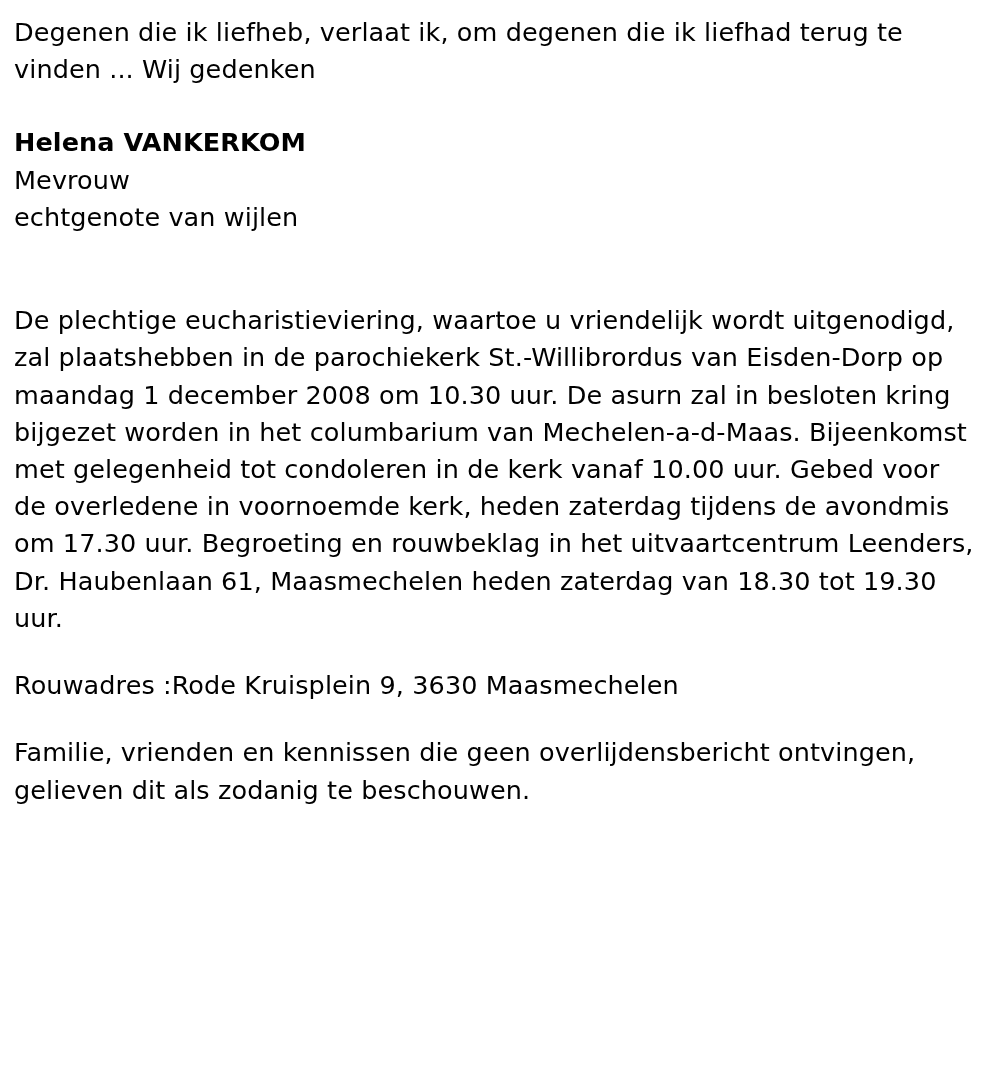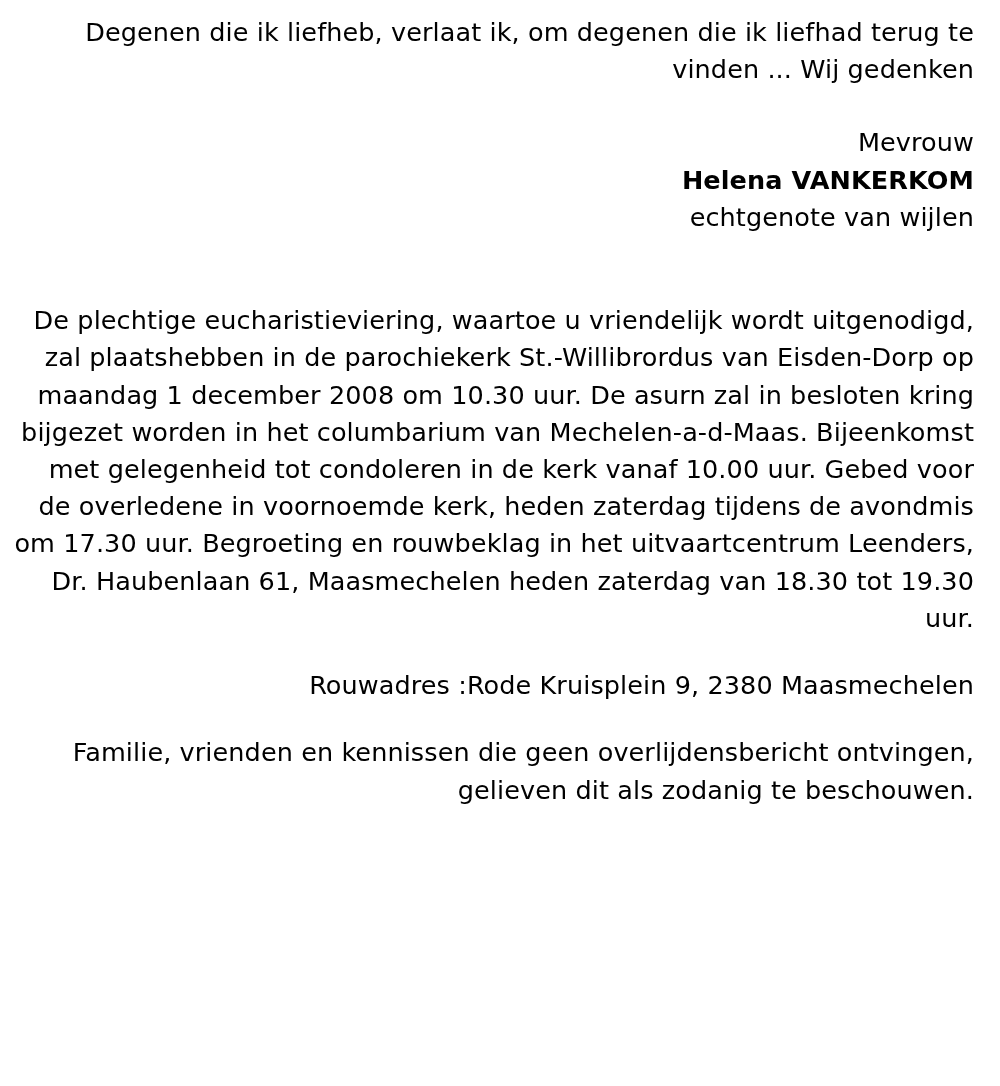--- a/index.html
+++ b/index.html
@@ -16,21 +16,20 @@
   .page {
     box-sizing: border-box;
     width: 1000px;
     min-height: 1086px;
     padding: 14px 26px 10px 14px;
   }
   .block {
     font-size: 25.5px;
     line-height: 1.46;
     letter-spacing: 0.1px;
-    text-align: right;
   }
   .para {
     margin: 0;
   }
   .spacer-lg {
     height: 36px;
   }
   .spacer-md {
     height: 30px;
   }
@@ -40,32 +39,32 @@
 </style>
 </head>
 <body>
 
 <div class="page">
 
   <p class="block para">Degenen die ik liefheb, verlaat ik, om degenen die ik liefhad terug te vinden ... Wij gedenken</p>
 
   <div class="spacer-lg"></div>
 
+  <p class="block para name">Helena VANKERKOM</p>
   <p class="block para">Mevrouw</p>
-  <p class="block para name">Helena VANKERKOM</p>
   <p class="block para">echtgenote van wijlen</p>
 
   <div class="spacer-lg"></div>
 
 
   <div class="spacer-md"></div>
 
   <p class="block para">De plechtige eucharistieviering, waartoe u vriendelijk wordt uitgenodigd, zal plaatshebben in de parochiekerk St.-Willibrordus van Eisden-Dorp op maandag 1 december 2008 om 10.30 uur. De asurn zal in besloten kring bijgezet worden in het columbarium van Mechelen-a-d-Maas. Bijeenkomst met gelegenheid tot condoleren in de kerk vanaf 10.00 uur. Gebed voor de overledene in voornoemde kerk, heden zaterdag tijdens de avondmis om 17.30 uur. Begroeting en rouwbeklag in het uitvaartcentrum Leenders, Dr. Haubenlaan 61, Maasmechelen heden zaterdag van 18.30 tot 19.30 uur.</p>
 
   <div class="spacer-md"></div>
 
-  <p class="block para">Rouwadres :Rode Kruisplein 9, 2380 Maasmechelen</p>
+  <p class="block para">Rouwadres :Rode Kruisplein 9, 3630 Maasmechelen</p>
 
   <div class="spacer-md"></div>
 
   <p class="block para">Familie, vrienden en kennissen die geen overlijdensbericht ontvingen, gelieven dit als zodanig te beschouwen.</p>
 
 </div>
 
 </body></html>

